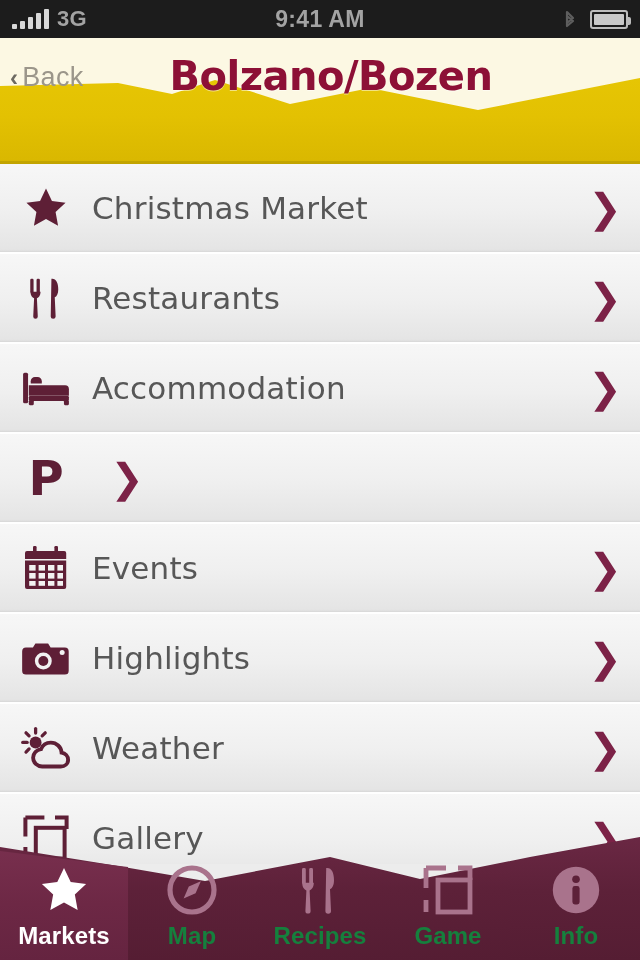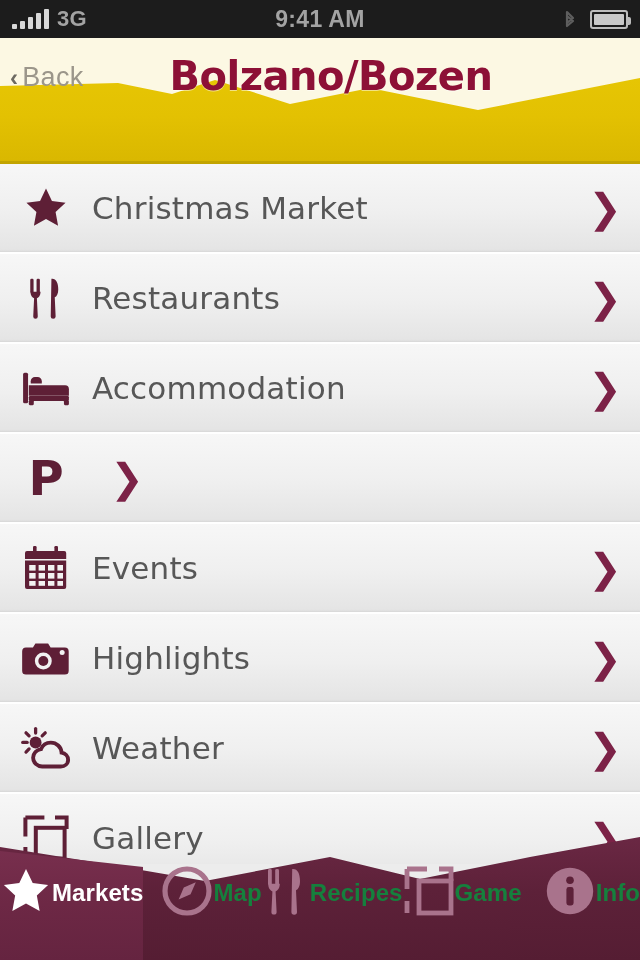--- a/index.html
+++ b/index.html
@@ -119,21 +119,21 @@
     background:linear-gradient(180deg,#6b2844 0%,#5d2139 45%,#551d33 100%);
     clip-path:polygon(0 12px,112px 30px,205px 46px,330px 22px,420px 44px,
                       530px 22px,640px 2px,640px 125px,0 125px);
     filter:drop-shadow(0 -2px 2px rgba(0,0,0,.25));
   }
   .tabs{
     position:absolute; left:0; top:0; width:640px; height:125px;
     display:flex; align-items:flex-end; z-index:2;
   }
   .tab{
-    flex:1; height:125px; display:flex; flex-direction:row;
+    flex:1; height:125px; display:flex; flex-direction:column;
     align-items:center; justify-content:flex-end; padding-bottom:10px;
     cursor:pointer; position:relative;
   }
   .tab .ticon{ height:56px; display:flex; align-items:center; justify-content:center; margin-bottom:4px; }
   .tab .tlbl{ color:#ffffff; font-size:24px; font-weight:bold; letter-spacing:.1px; }
   .tab.inactive .tlbl{ color:#15803d; }
   .tab.active::before{
     content:""; position:absolute; left:0; top:0; width:100%; height:125px;
     background:linear-gradient(180deg,#7b3150 0%,#6d2845 55%,#652440 100%);
     clip-path:polygon(0 16px,100% 32px,100% 125px,0 125px);

